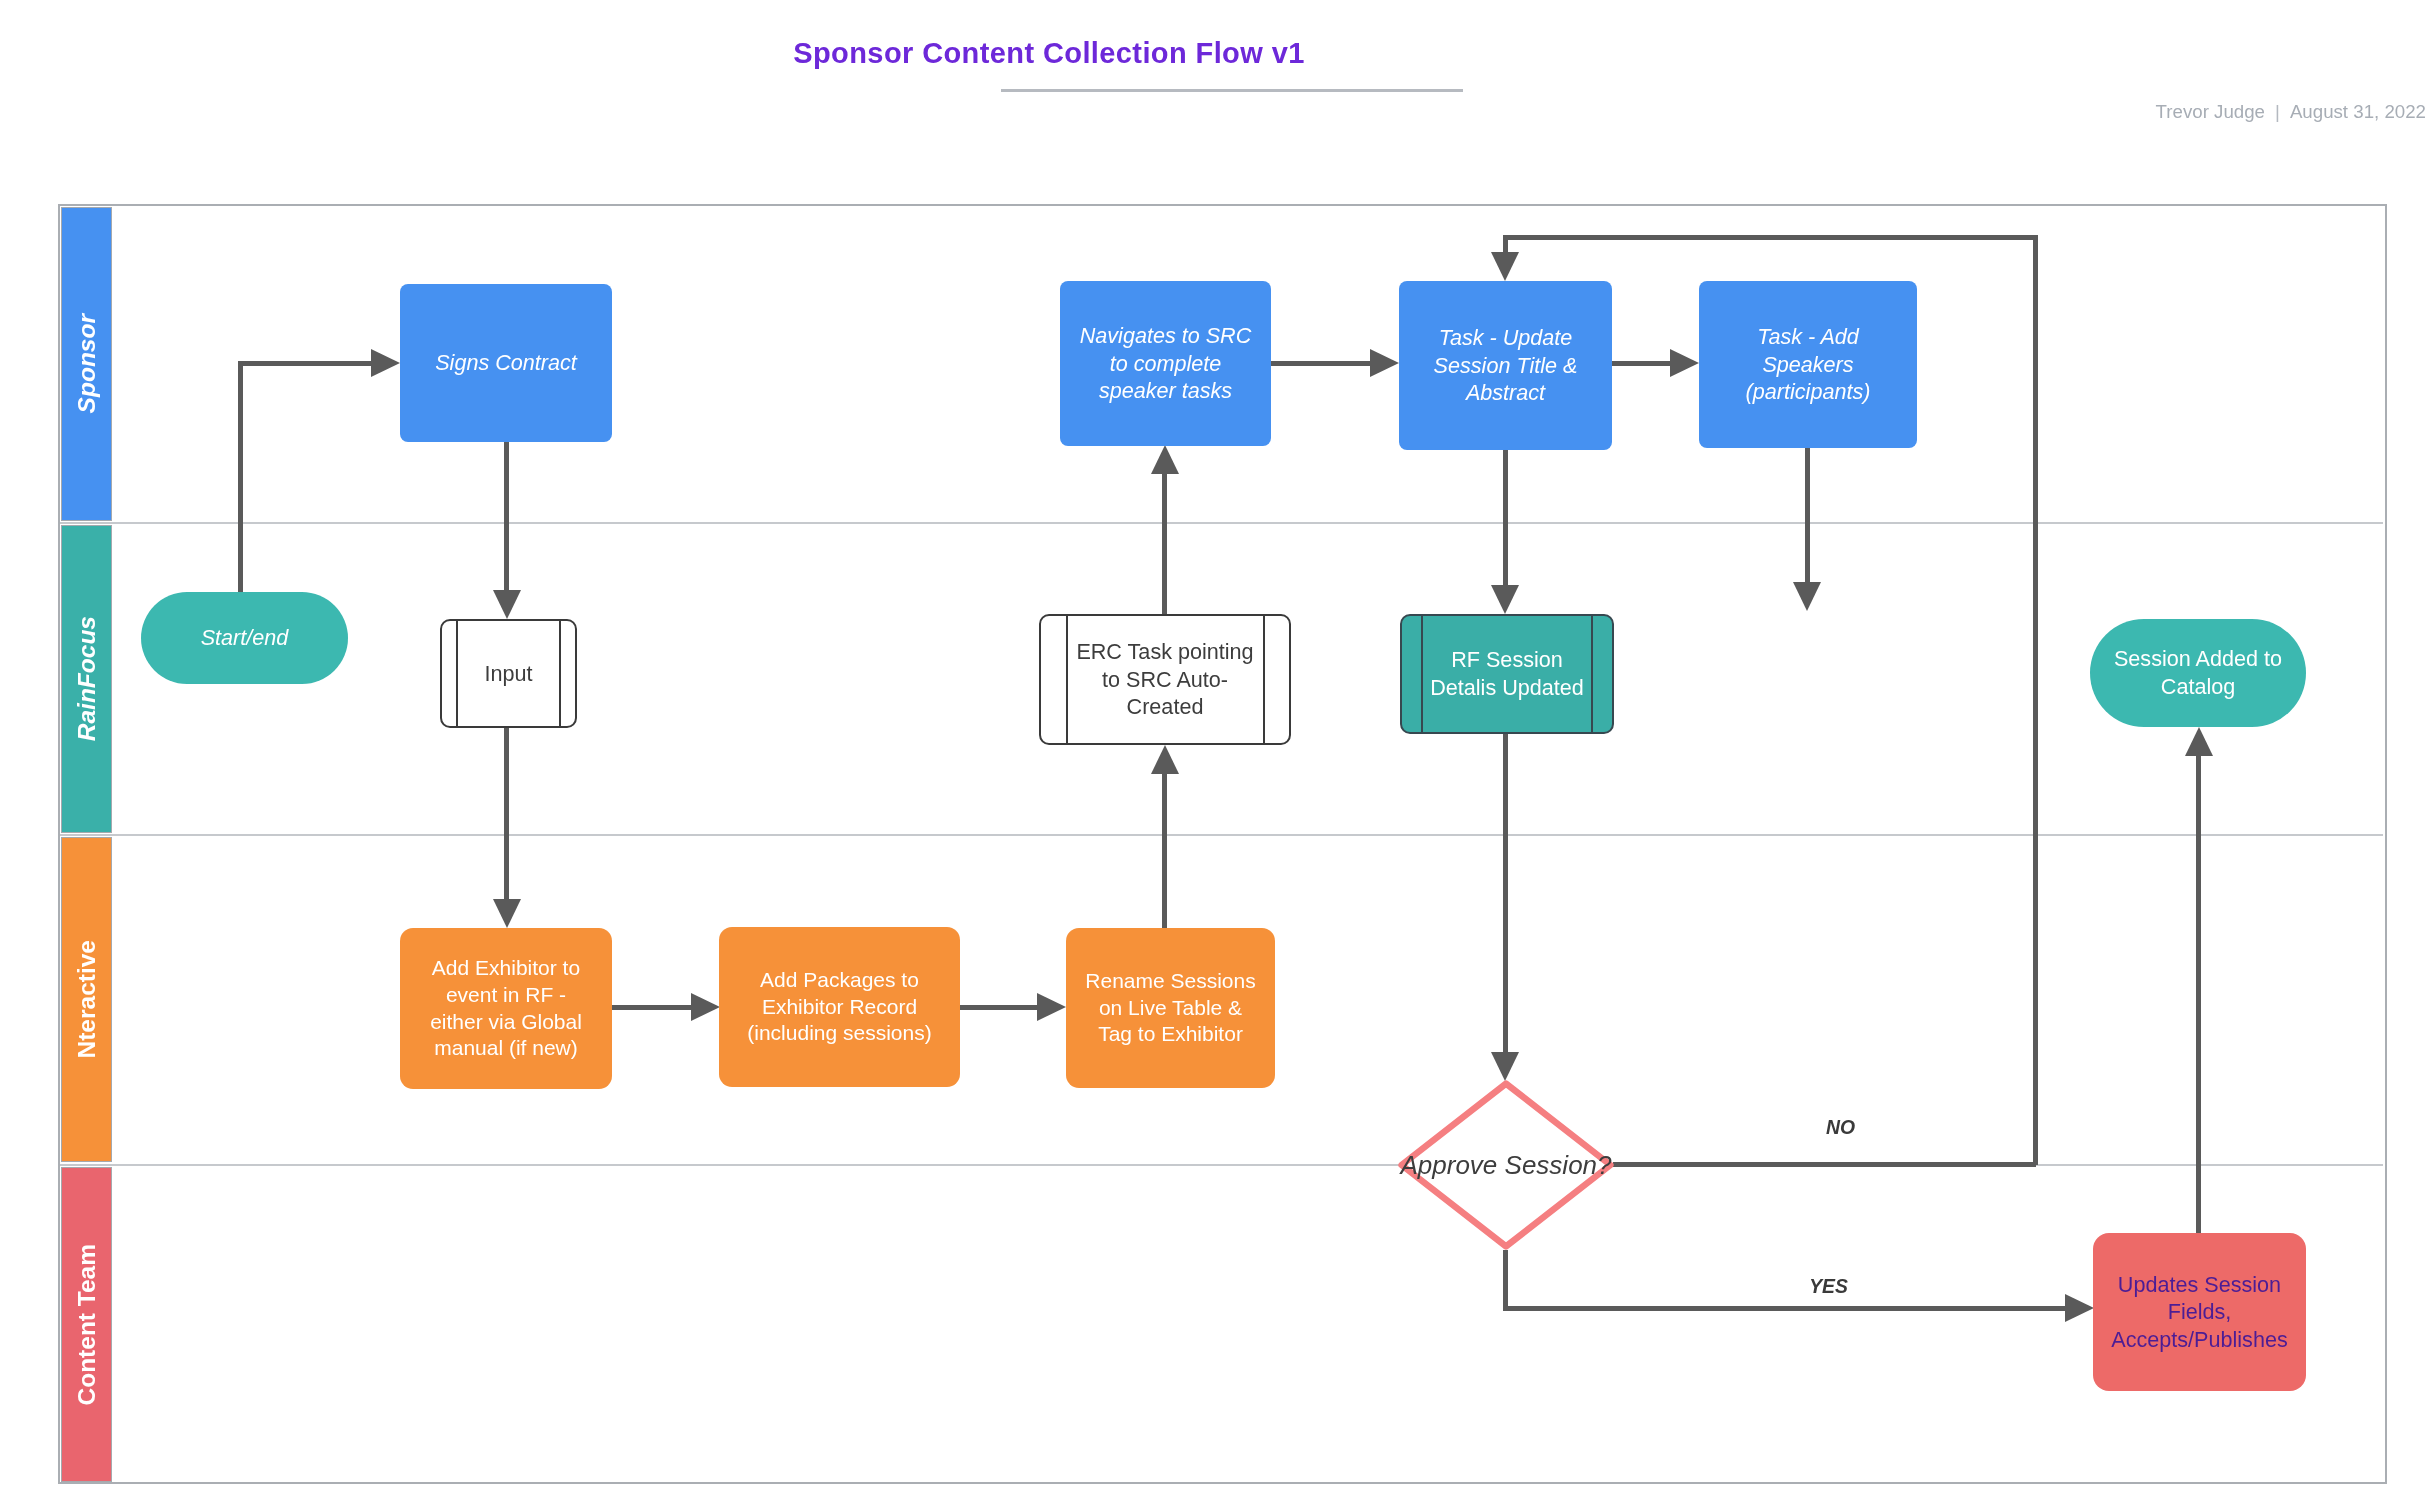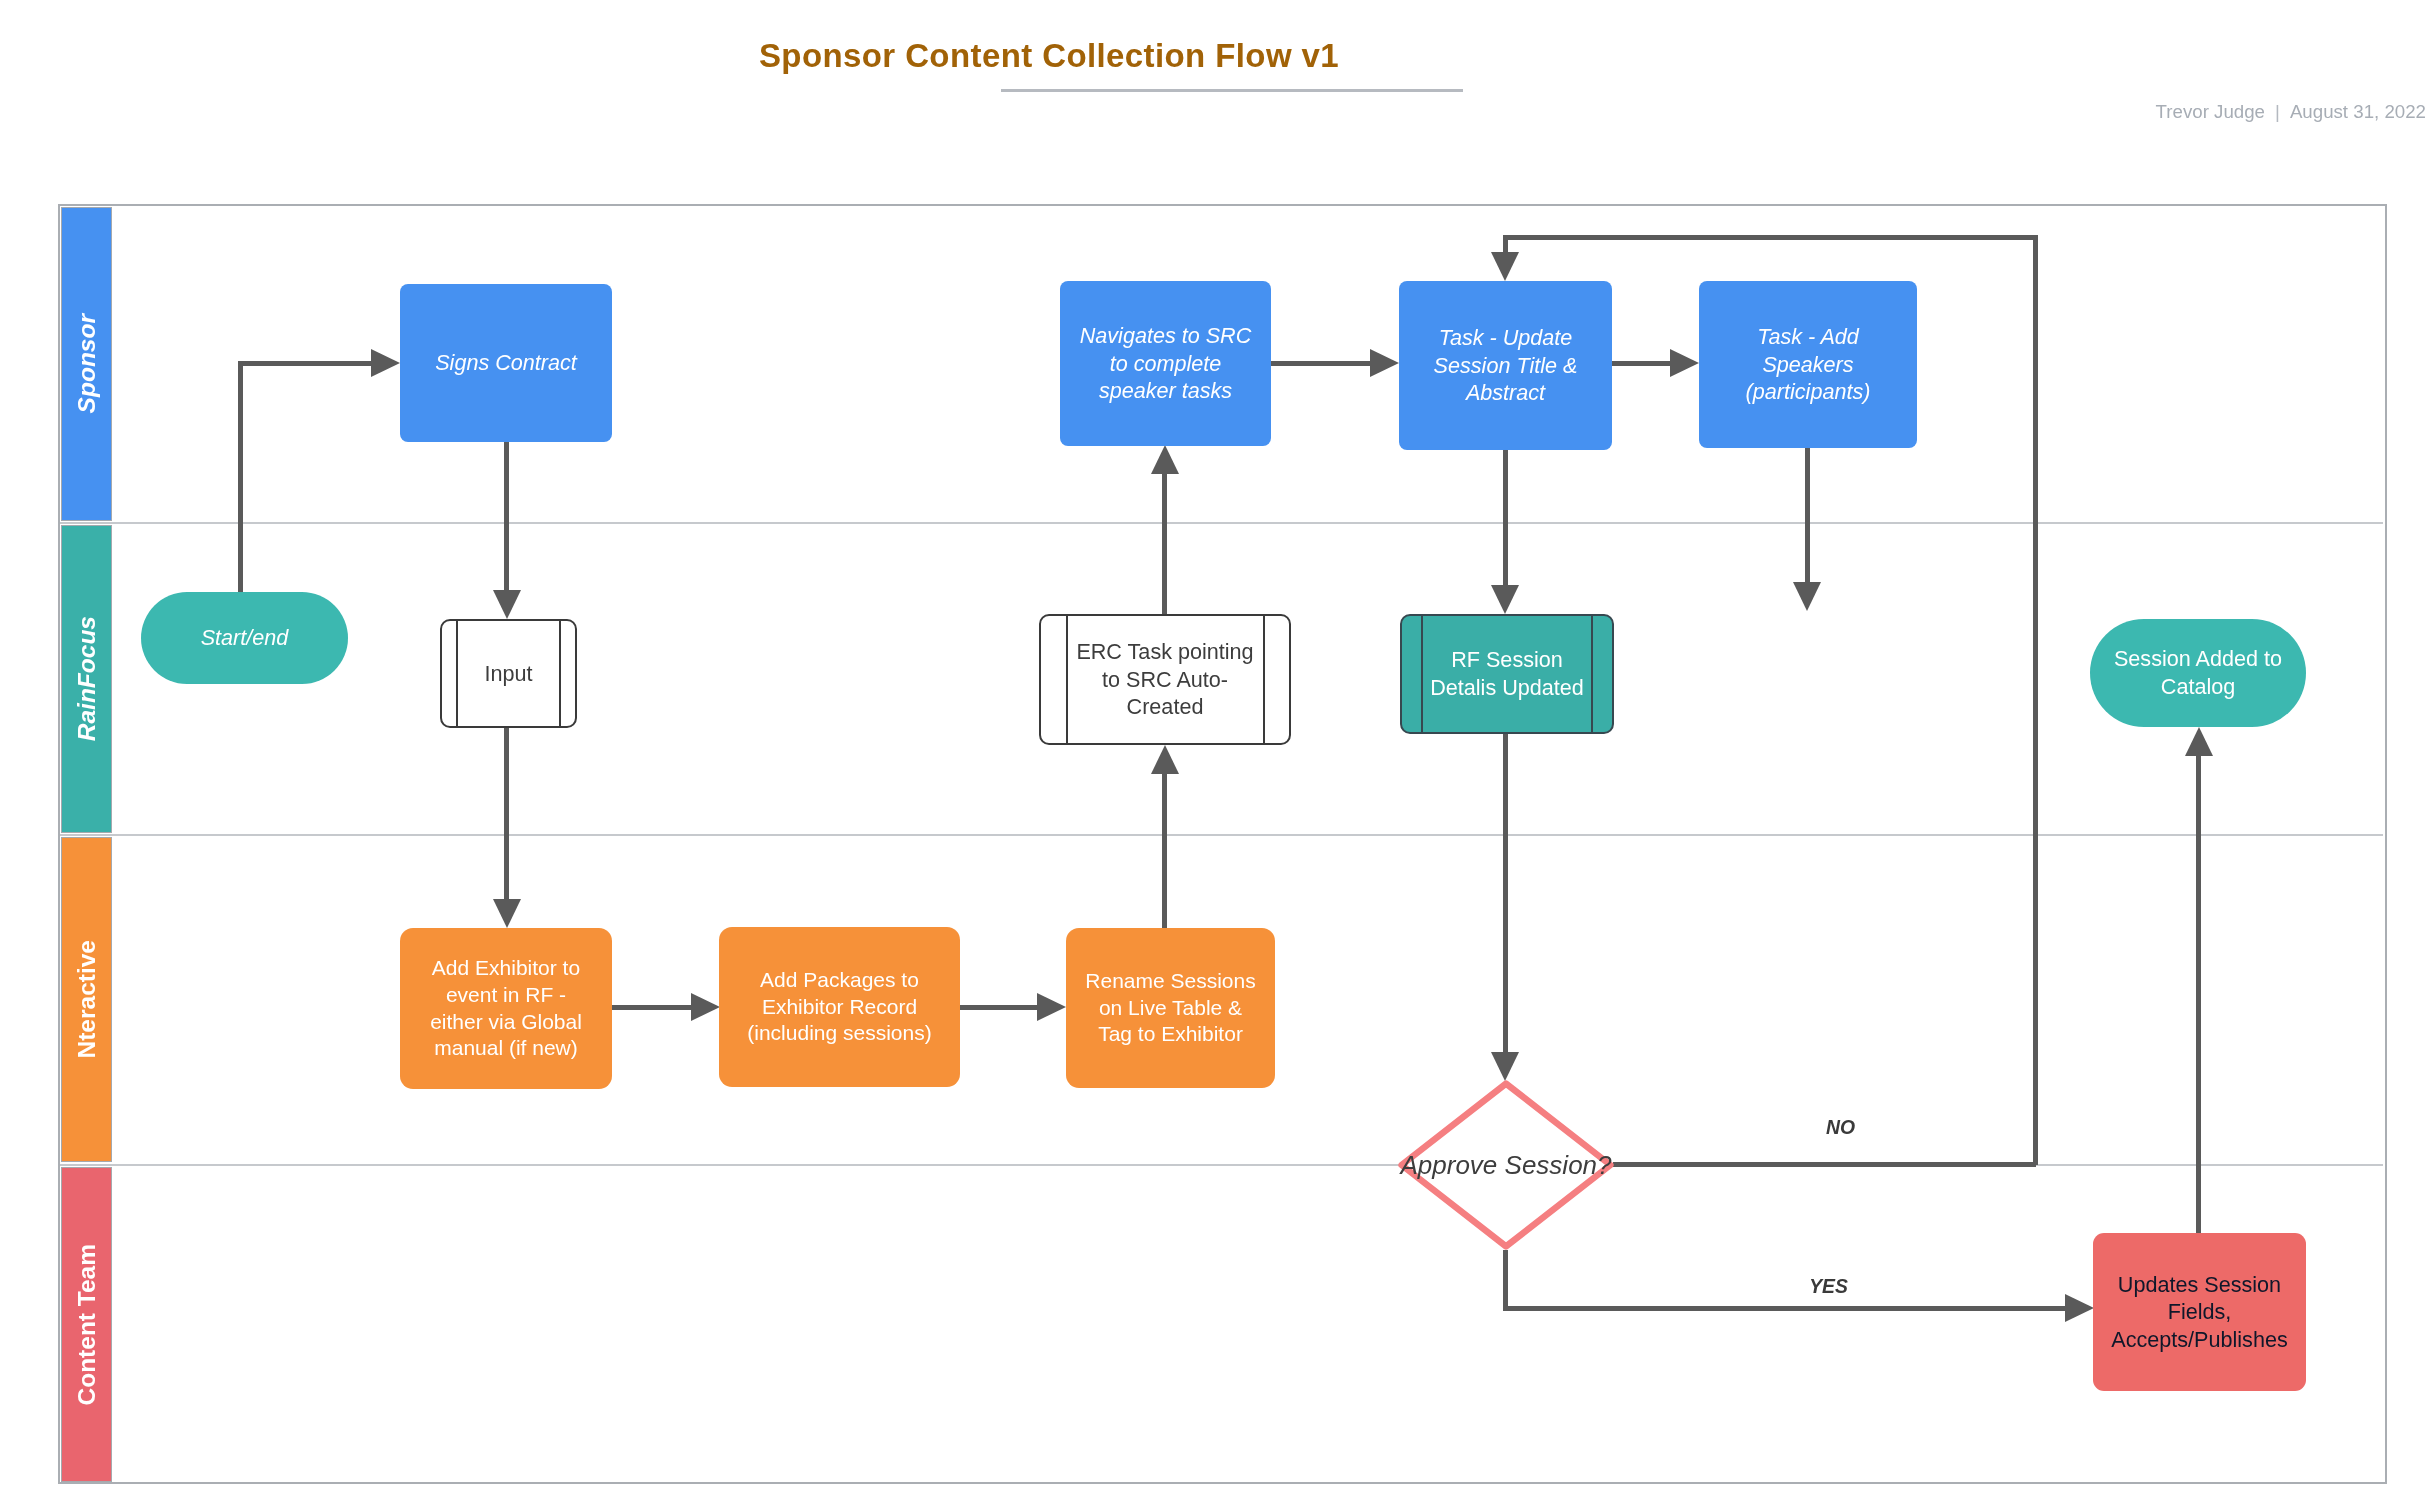--- a/index.html
+++ b/index.html
@@ -1,21 +1,21 @@
 <!DOCTYPE html>
 <html style="font-size:11.5px"><head>
 <meta charset="utf-8">
 <style>
   html,body{margin:0;padding:0;background:#ffffff;}
   #canvas{position:relative;width:2426px;height:1511px;background:#ffffff;overflow:hidden;
           font-family:"Liberation Sans", sans-serif;}
 
   
   .hdr-title{position:absolute;left:0;top:37px;width:2098px;text-align:center;
-             font-size:33px;font-weight:bold;color:#a16207;letter-spacing:0.4px;}
+             font-size:29px;font-weight:bold;color:#6d28d9;letter-spacing:0.4px;}
   .hdr-divider{position:absolute;left:1001px;top:89px;width:462px;height:2.9px;background:#b6bac0;}
   .hdr-sub{position:absolute;left:0;top:101px;width:2426px;text-align:right;
            font-size:18.7px;color:#a7adb5;}
   .hdr-sub .sep{margin:0 10px;color:#b4b9c0;}
 
   
   .frame{position:absolute;left:58px;top:204px;width:2329px;height:1280px;
          border:2.2px solid #aaaeb3;box-sizing:border-box;background:#ffffff;}
   .rowline{position:absolute;left:60px;width:2323px;height:2.2px;background:#c6c9cd;}
   .lane-strip{position:absolute;left:61px;width:51px;border:1.4px solid #a5a9ae;box-sizing:border-box;
@@ -33,21 +33,21 @@
   .predef{background:#ffffff;border:2.2px solid #3a3a3a;border-radius:10px;
           color:#3d3d3d;font-size:21.6px;position:absolute;}
   .predef::before,.predef::after{content:"";position:absolute;top:0;bottom:0;width:0;
           border-left:2.2px solid #3a3a3a;}
   .predef.teal{border-color:#374850;color:#ffffff;}
   .predef.teal::before,.predef.teal::after{border-left-color:#374850;}
   .inset20::before{left:14.4px;} .inset20::after{right:14.4px;}
   .inset26::before{left:18.7px;} .inset26::after{right:18.7px;}
   .inset34::before{left:24.5px;} .inset34::after{right:24.5px;}
   .orangeN{border-radius:13px;color:#ffffff;font-size:21px;}
-  .redN{border-radius:11px;color:#0f172a;font-size:21.6px;}
+  .redN{border-radius:16px;color:#4c1d95;font-size:21.6px;}
 
   
   .diamond-wrap{position:absolute;left:1398px;top:1080px;width:216px;height:170px;}
   .diamond-wrap svg{position:absolute;left:0;top:0;}
   .diamond-label{position:absolute;left:0;top:0;width:100%;height:100%;display:flex;
                  align-items:center;justify-content:center;text-align:center;
                  font-size:26px;font-style:italic;color:#3d3d3d;line-height:1.25;}
 
   
   .vl,.hl{position:absolute;background:#5a5a5a;}

